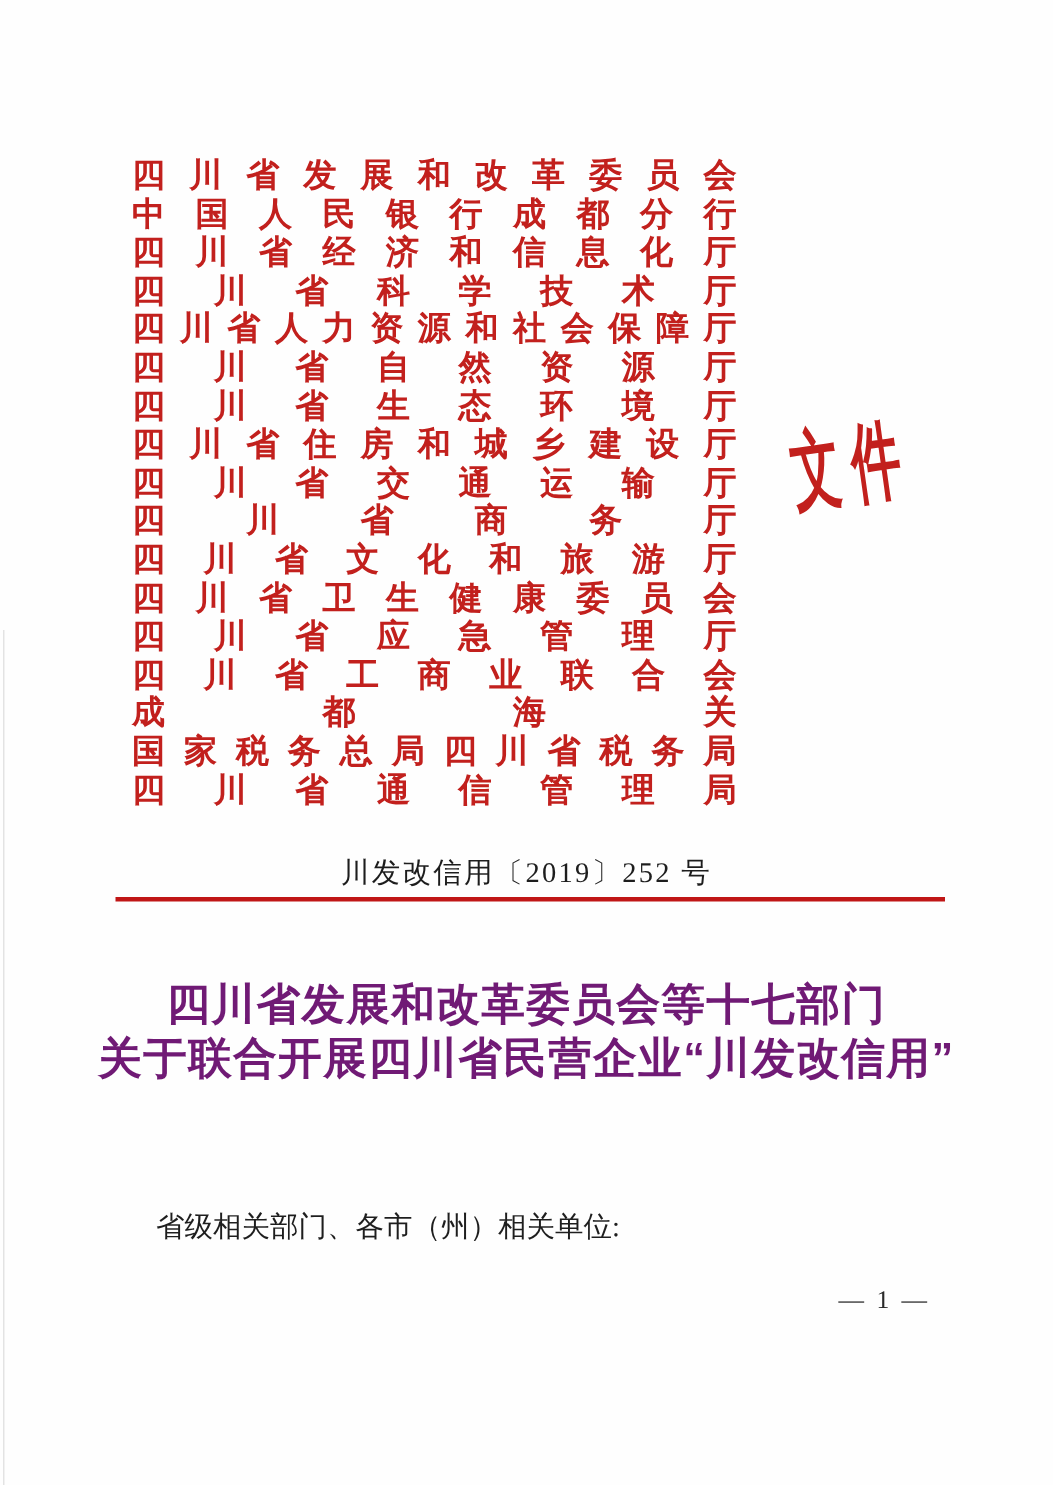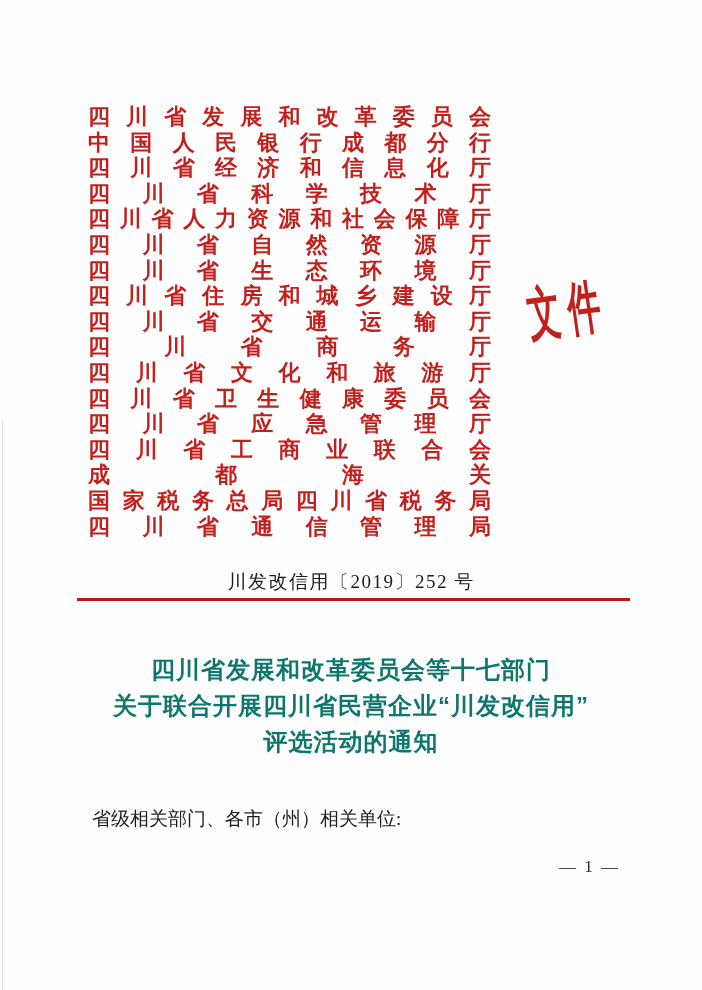--- a/index.html
+++ b/index.html
@@ -75,28 +75,28 @@
     background: var(--red-line);
   }
   .title {
     position: absolute;
     left: 0;
     top: 652px;
     width: 100%;
     text-align: center;
     font-family: "Liberation Sans", sans-serif;
     font-weight: bold;
-    font-size: 24px;
+    font-size: 29px;
     line-height: 36px;
-    color: #0f766e;
+    color: #701a75;
     letter-spacing: 1px;
   }
   .body-text {
     position: absolute;
-    left: 92px;
+    left: 104px;
     top: 800px;
     width: 548px;
     font-size: 19px;
     line-height: 37px;
     color: #1e1e1e;
   }
   .body-text .para {
     text-indent: 2em;
     letter-spacing: 1.2px;
   }
@@ -308,21 +308,20 @@
 
   <div class="stamp">文件</div>
 
   <div class="doc-number">川发改信用〔2019〕252 号</div>
 
   <div class="red-rule"></div>
 
   <div class="title">
     <div>四川省发展和改革委员会等十七部门</div>
     <div>关于联合开展四川省民营企业“川发改信用”</div>
-    <div>评选活动的通知</div>
   </div>
 
   <div class="body-text">
     <div>省级相关部门、各市（州）相关单位:</div>
   </div>
 
   <div class="page-number">— 1 —</div>
 </div>
 
 </body></html>

